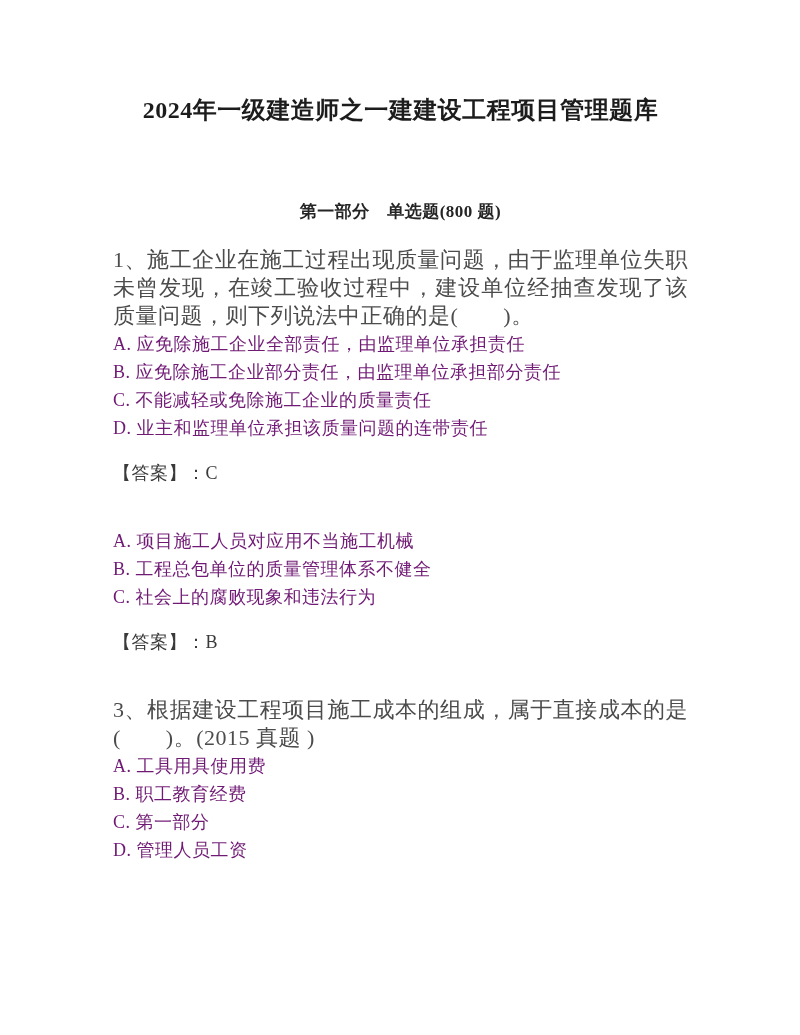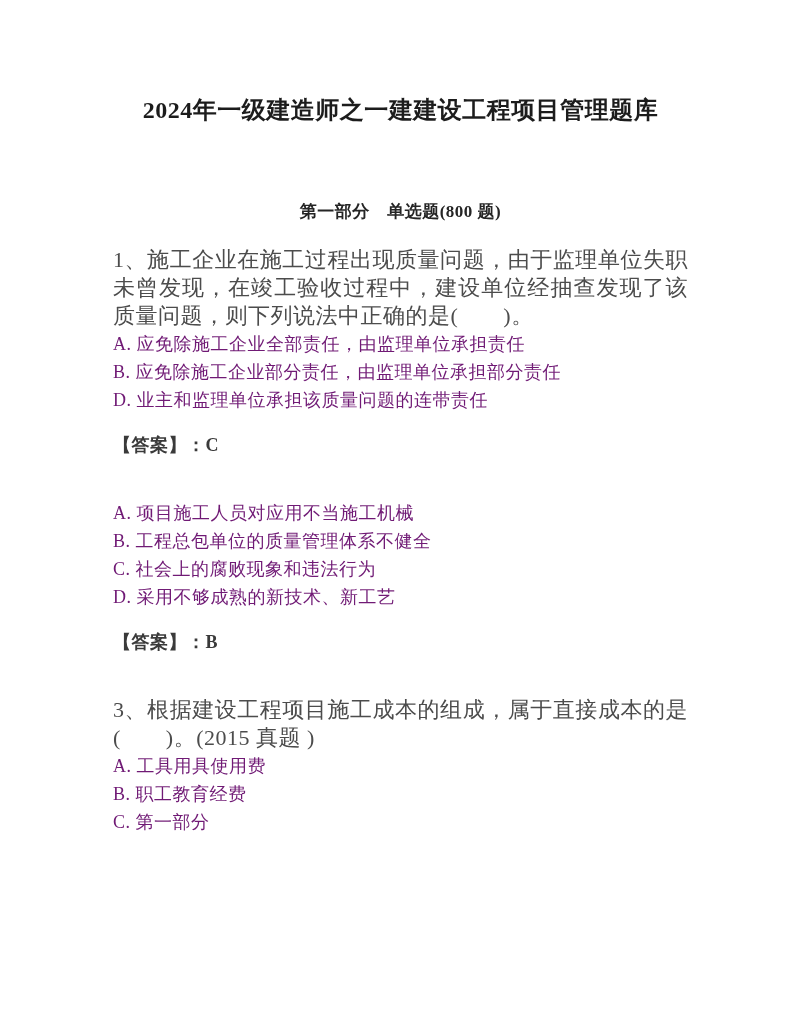--- a/index.html
+++ b/index.html
@@ -52,54 +52,54 @@
     color: #701a75;
     white-space: nowrap;
   }
   .answer-line {
     font-size: 18px;
     line-height: 28px;
     letter-spacing: 0.5px;
     color: #3a3a3a;
     margin-top: 17px;
     margin-bottom: 40px;
-    font-weight: bold;
   }
 </style>
 </head>
 <body>
 
 <div class="page">
 
   <h1 class="doc-title">2024年一级建造师之一建建设工程项目管理题库</h1>
 
   <h2 class="section-heading">第一部分　单选题(800 题)</h2>
 
   <section class="question-block">
     <p class="stem"><span>1、</span><span>施工企业在施工过程出现质量问题，由于监理单位失职未曾发现，在竣工验收过程中，建设单位经抽查发现了该质量问题，则下列说法中正确的是(　　)。</span></p>
     <div class="options">
       <p class="option">A. 应免除施工企业全部责任，由监理单位承担责任</p>
       <p class="option">B. 应免除施工企业部分责任，由监理单位承担部分责任</p>
+      <p class="option">C. 不能减轻或免除施工企业的质量责任</p>
       <p class="option">D. 业主和监理单位承担该质量问题的连带责任</p>
     </div>
     <p class="answer-line">【答案】：C</p>
   </section>
 
   <section class="question-block">
     <div class="options">
       <p class="option">A. 项目施工人员对应用不当施工机械</p>
       <p class="option">B. 工程总包单位的质量管理体系不健全</p>
       <p class="option">C. 社会上的腐败现象和违法行为</p>
-      <p class="option">D. 采用不够成熟的新技术、新工艺</p>
     </div>
     <p class="answer-line">【答案】：B</p>
   </section>
 
   <section class="question-block">
     <p class="stem"><span>3、</span><span>根据建设工程项目施工成本的组成，属于直接成本的是(　　)。(2015 真题 )</span></p>
     <div class="options">
       <p class="option">A. 工具用具使用费</p>
       <p class="option">B. 职工教育经费</p>
       <p class="option">C. 第一部分</p>
+      <p class="option">D. 管理人员工资</p>
     </div>
   </section>
 
 </div>
 
 </body></html>

